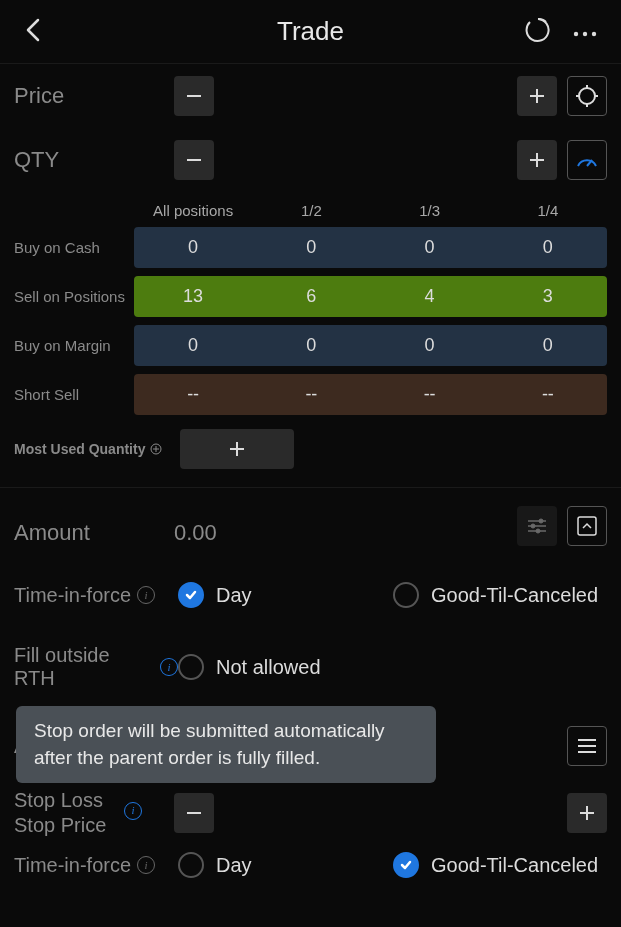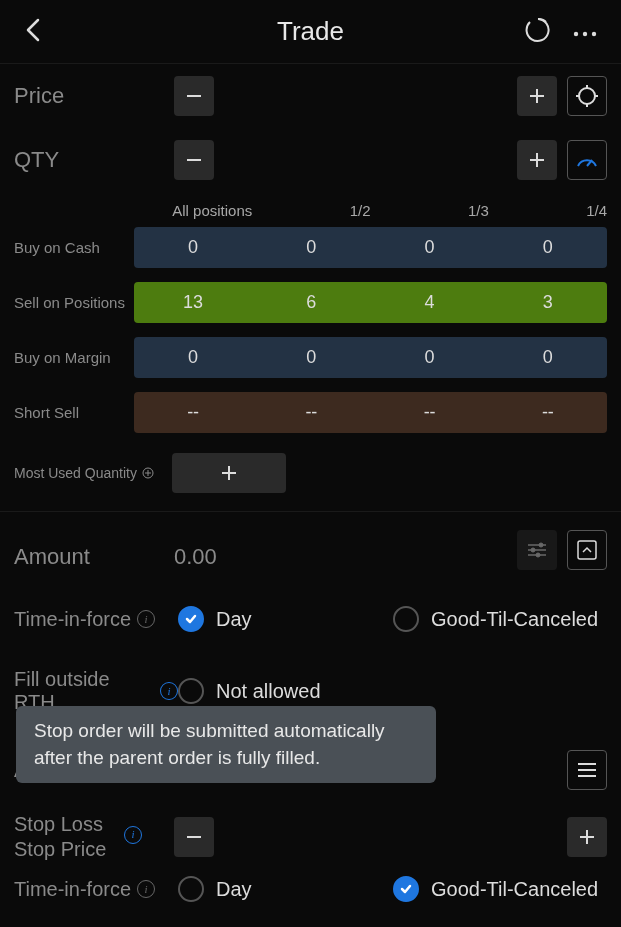--- a/index.html
+++ b/index.html
@@ -65,29 +65,29 @@
     padding: 10px 14px 0 14px;
   }
   .qty-headers {
     display: grid;
     grid-template-columns: 120px repeat(4, 1fr);
     gap: 0;
     padding-bottom: 8px;
   }
   .qty-header-empty { }
   .qty-header {
-    text-align: right;
+    text-align: center;
     color: #a8a8a8;
     font-size: 15px;
   }
   .qty-row {
     display: grid;
     grid-template-columns: 120px 1fr;
     align-items: center;
-    margin-bottom: 14px;
+    margin-bottom: 8px;
   }
   .qty-row-label {
     color: #8a8a8a;
     font-size: 15px;
   }
   .qty-cells {
     display: grid;
     grid-template-columns: repeat(4, 1fr);
     border-radius: 4px;
     overflow: hidden;
@@ -107,20 +107,21 @@
     gap: 18px;
     padding-top: 6px;
     padding-bottom: 18px;
   }
   .most-used-label {
     color: #8a8a8a;
     font-size: 14px;
     display: flex;
     align-items: center;
     gap: 5px;
+    font-weight: bold;
   }
   .muq-add {
     width: 114px;
     height: 40px;
     background: #2a2a2a;
     border-radius: 4px;
     display: flex;
     align-items: center;
     justify-content: center;
     cursor: pointer;

